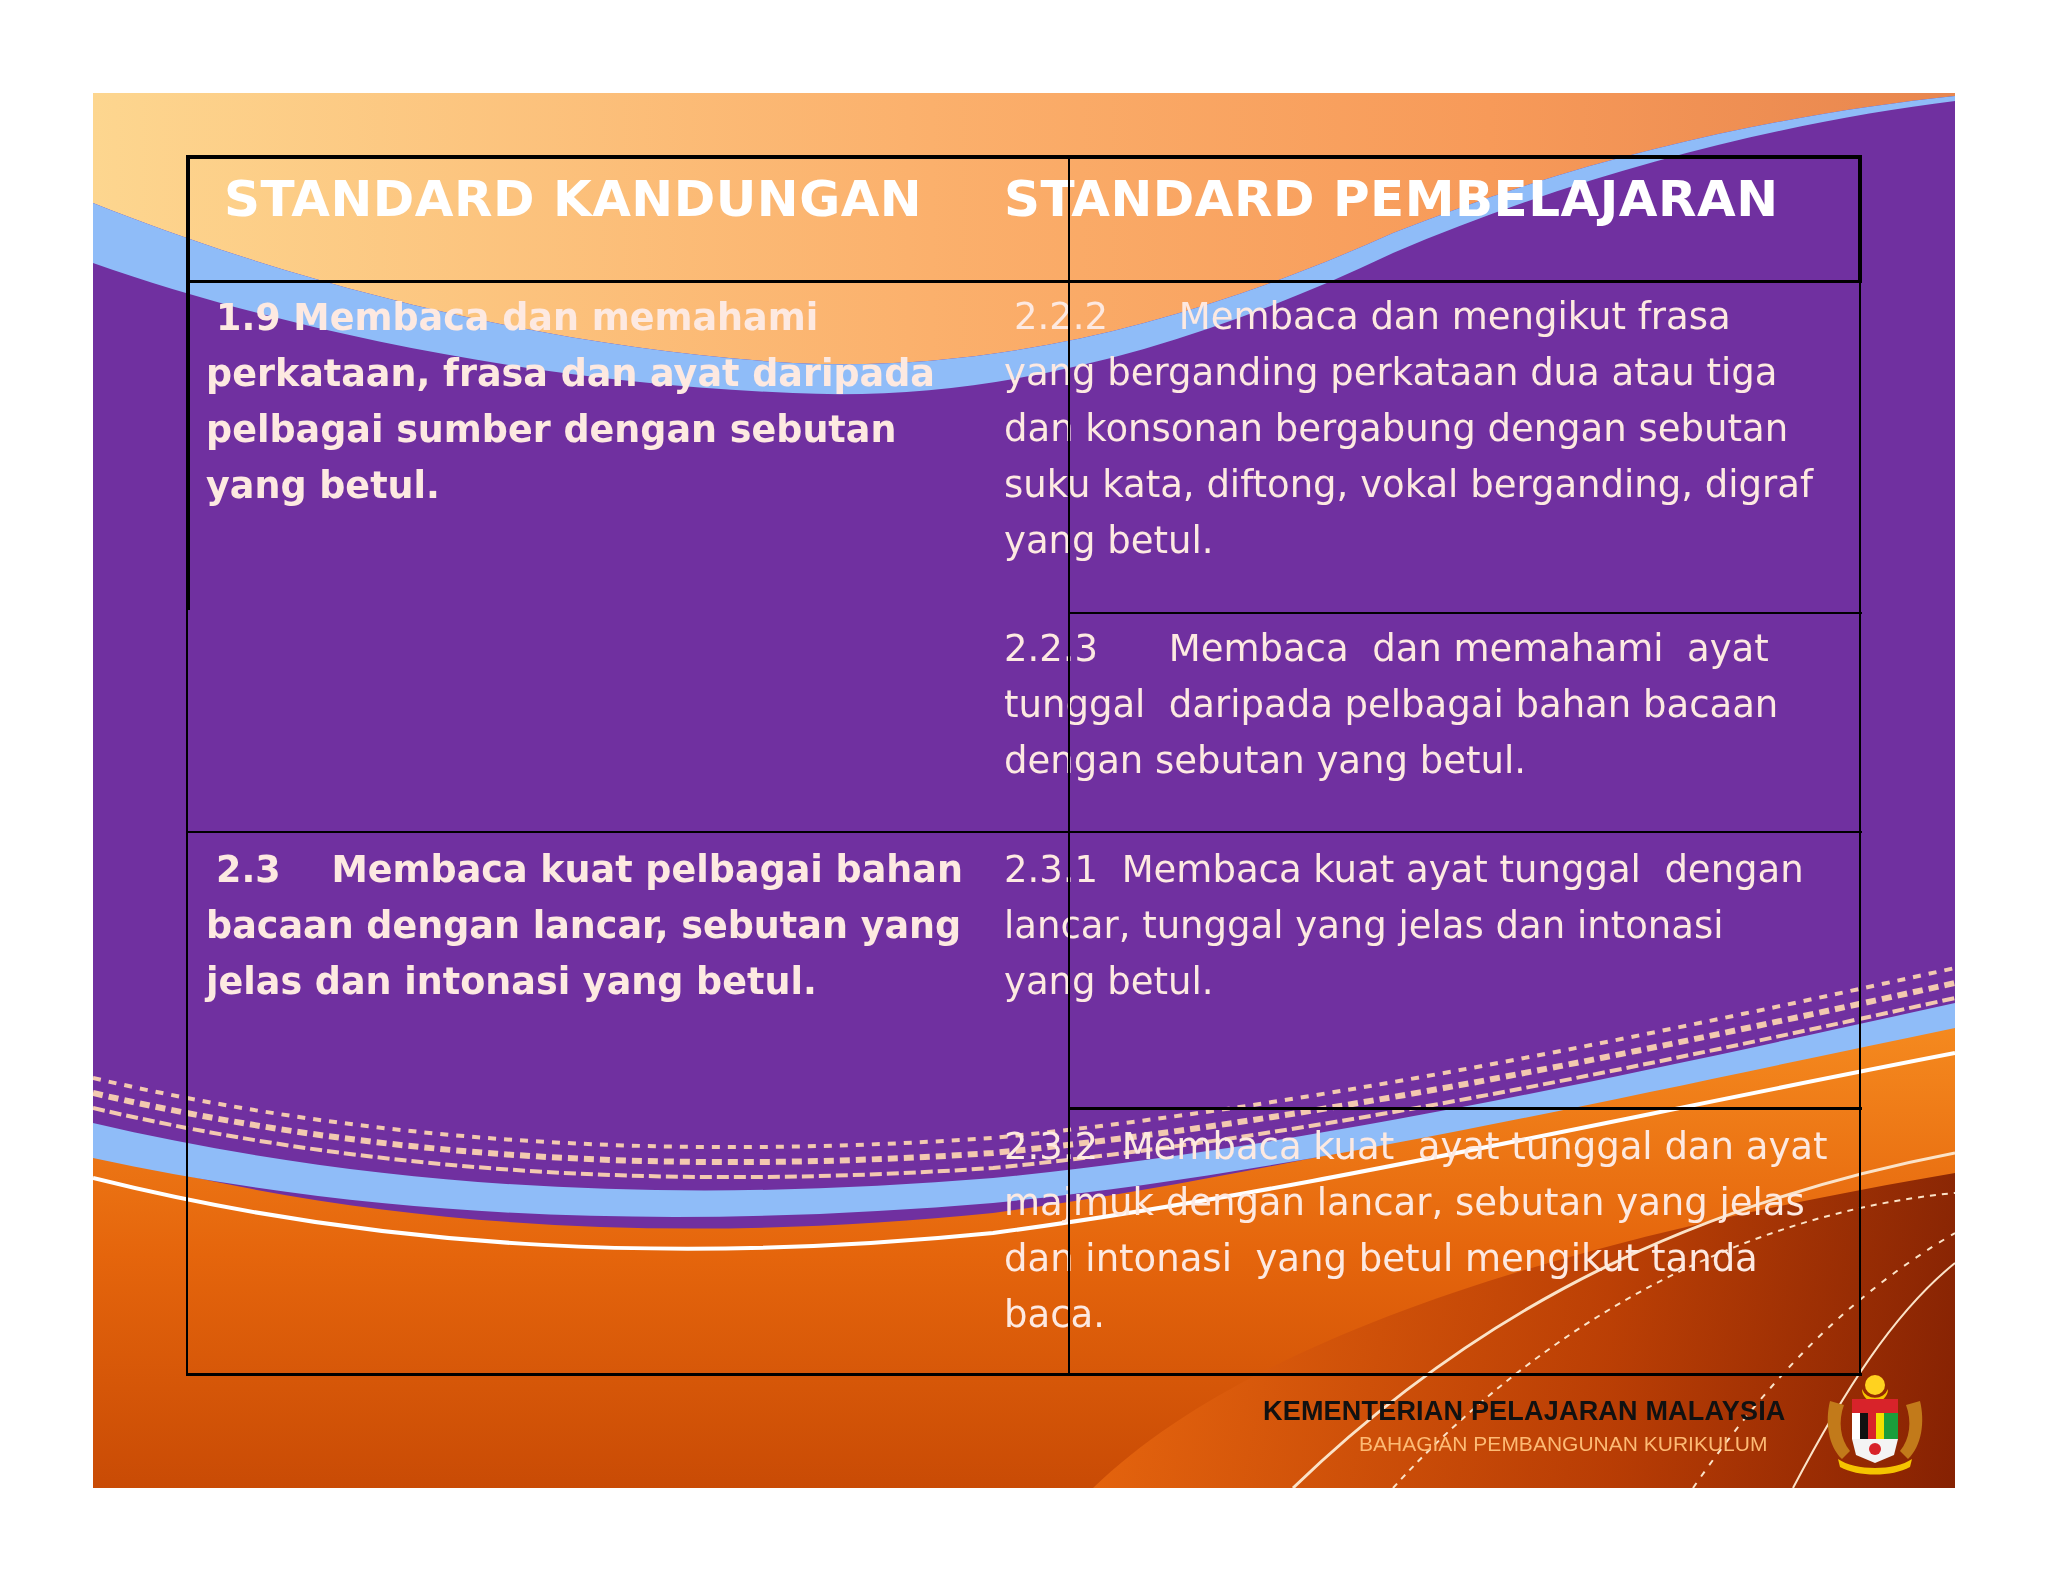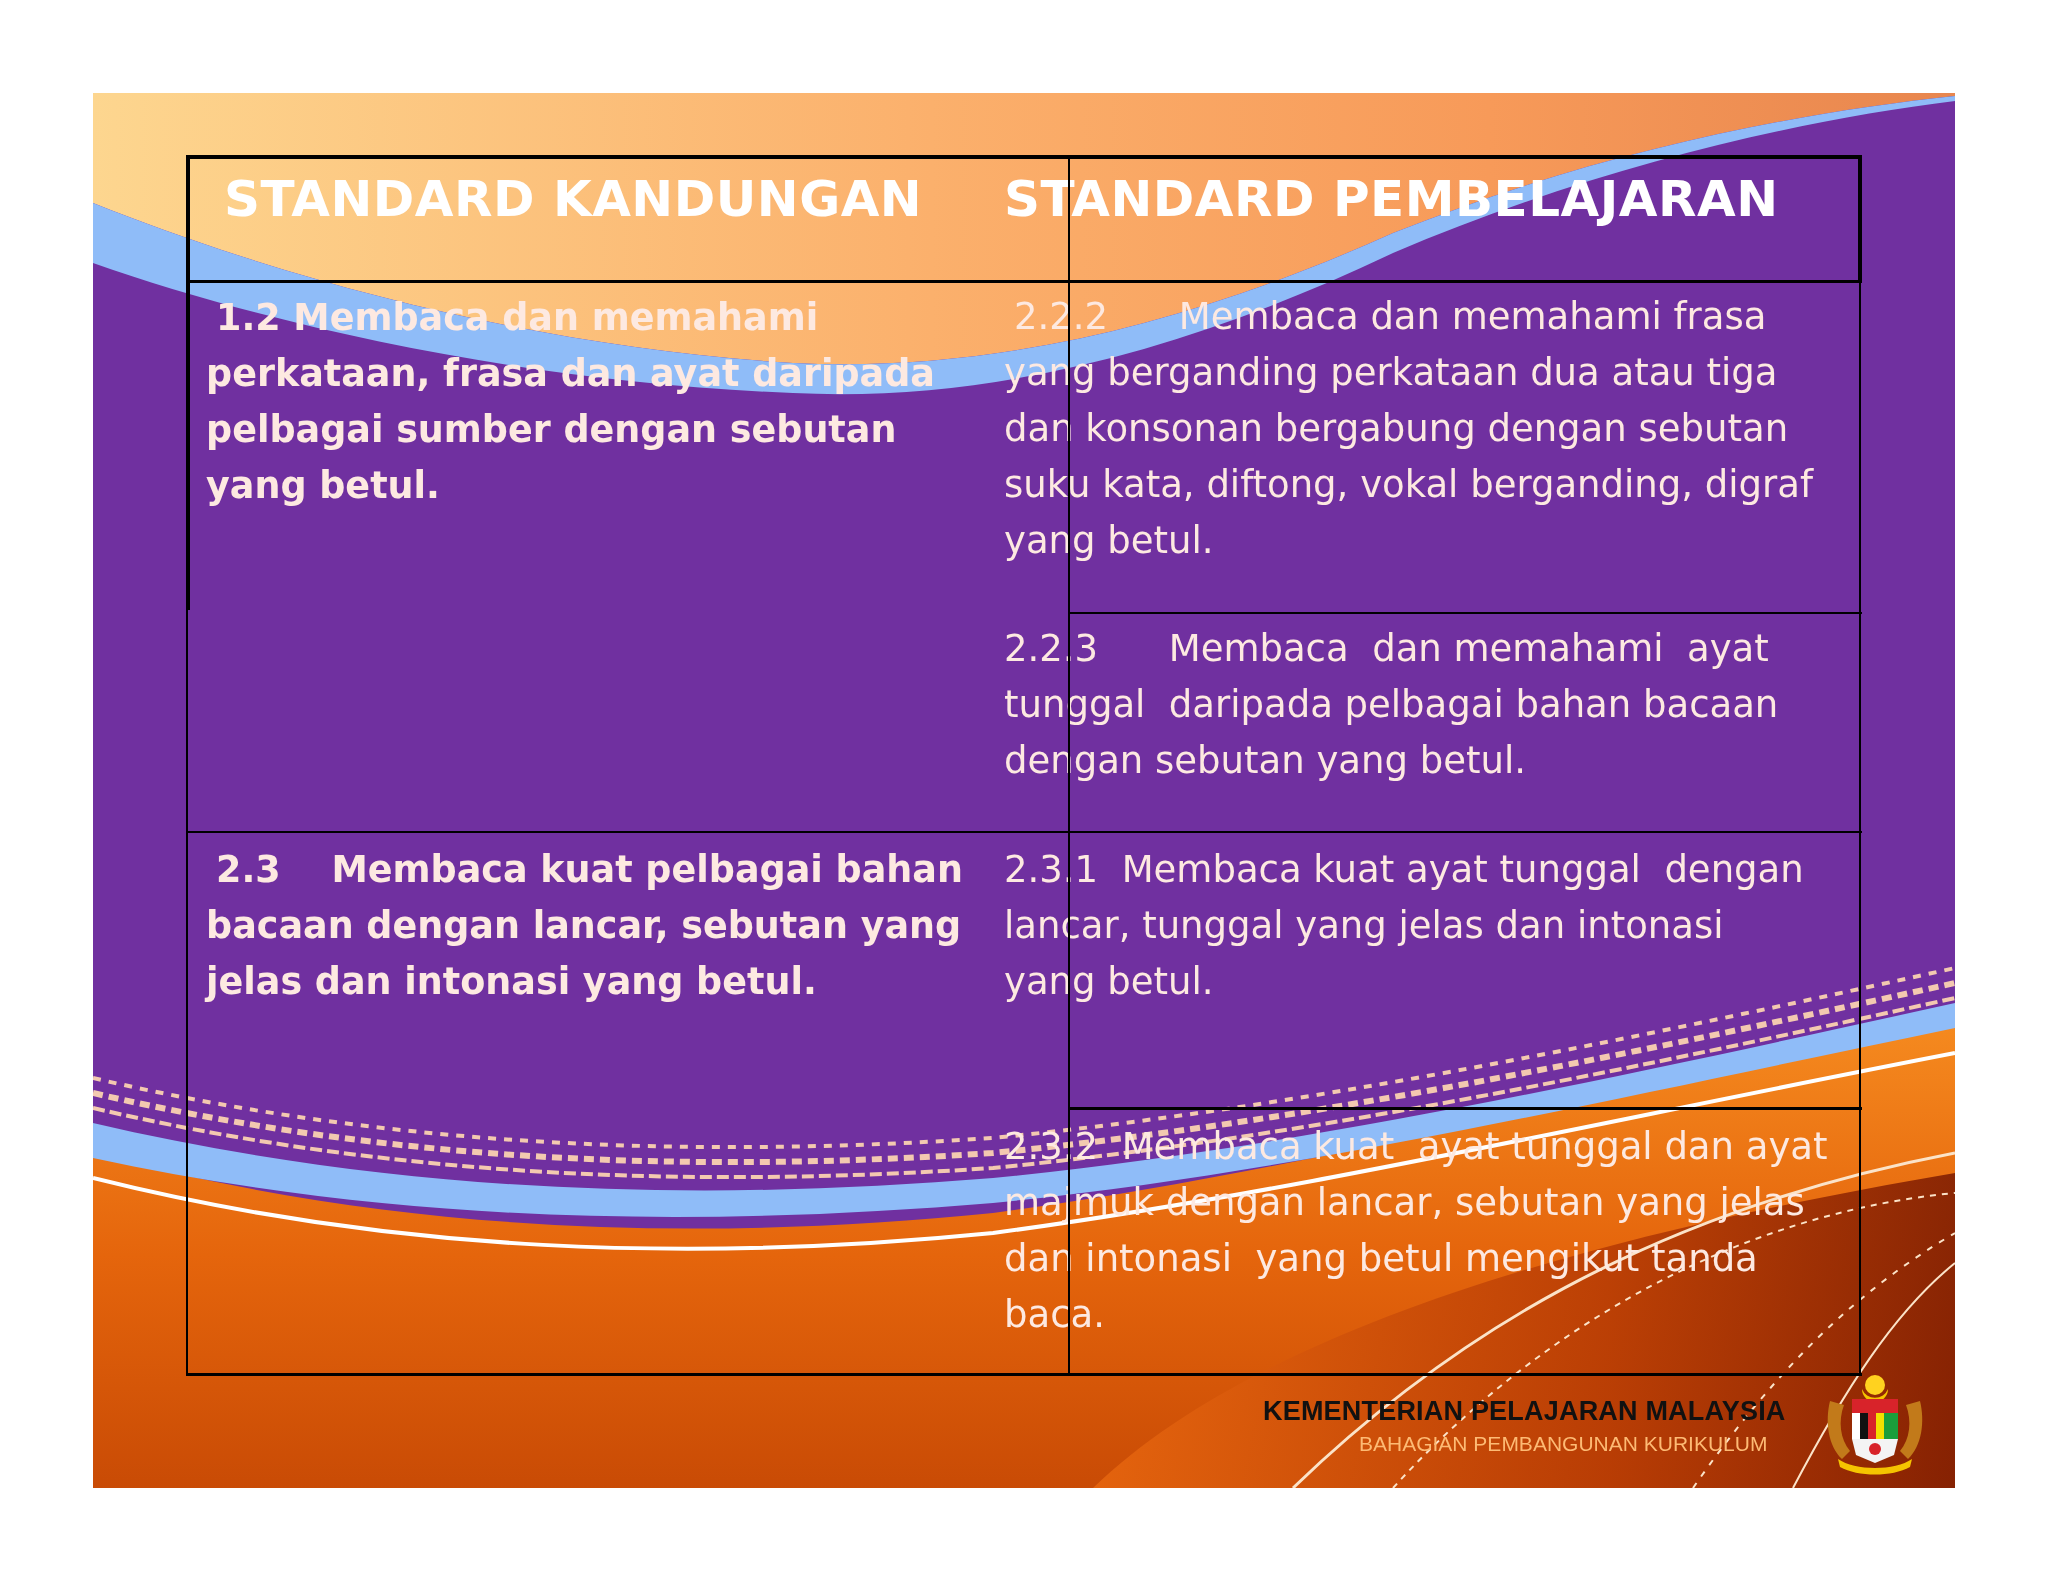--- a/index.html
+++ b/index.html
@@ -60,28 +60,28 @@
   <div class="tbl">
 
     <div class="cell hdr" style="left:38px; top:15px; width:760px;">
       <span>STANDARD KANDUNGAN</span>
     </div>
     <div class="cell hdr" style="left:818px; top:15px; width:850px;">
       <span>STANDARD PEMBELAJARAN</span>
     </div>
 
     <div class="cell ktext" style="left:20px; top:135px; width:760px;">
-      <div style="padding-left:10px;">1.2  Membaca dan memahami</div>
+      <div style="padding-left:10px;">1.9  Membaca dan memahami</div>
       <div>perkataan, frasa dan ayat daripada</div>
       <div>pelbagai sumber dengan sebutan</div>
       <div>yang betul.</div>
     </div>
 
     <div class="cell ptext" style="left:818px; top:134px; width:850px;">
-      <div style="padding-left:10px; white-space:pre;">2.2.2      Membaca dan memahami frasa</div>
+      <div style="padding-left:10px; white-space:pre;">2.2.2      Membaca dan mengikut frasa</div>
       <div>yang berganding perkataan dua atau tiga</div>
       <div>dan konsonan bergabung dengan sebutan</div>
       <div>suku kata, diftong, vokal berganding, digraf</div>
       <div>yang betul.</div>
     </div>
 
     <div class="cell ptext" style="left:818px; top:466px; width:850px;">
       <div style="white-space:pre;">2.2.3      Membaca  dan memahami  ayat</div>
       <div style="white-space:pre;">tunggal  daripada pelbagai bahan bacaan</div>
       <div>dengan sebutan yang betul.</div>

